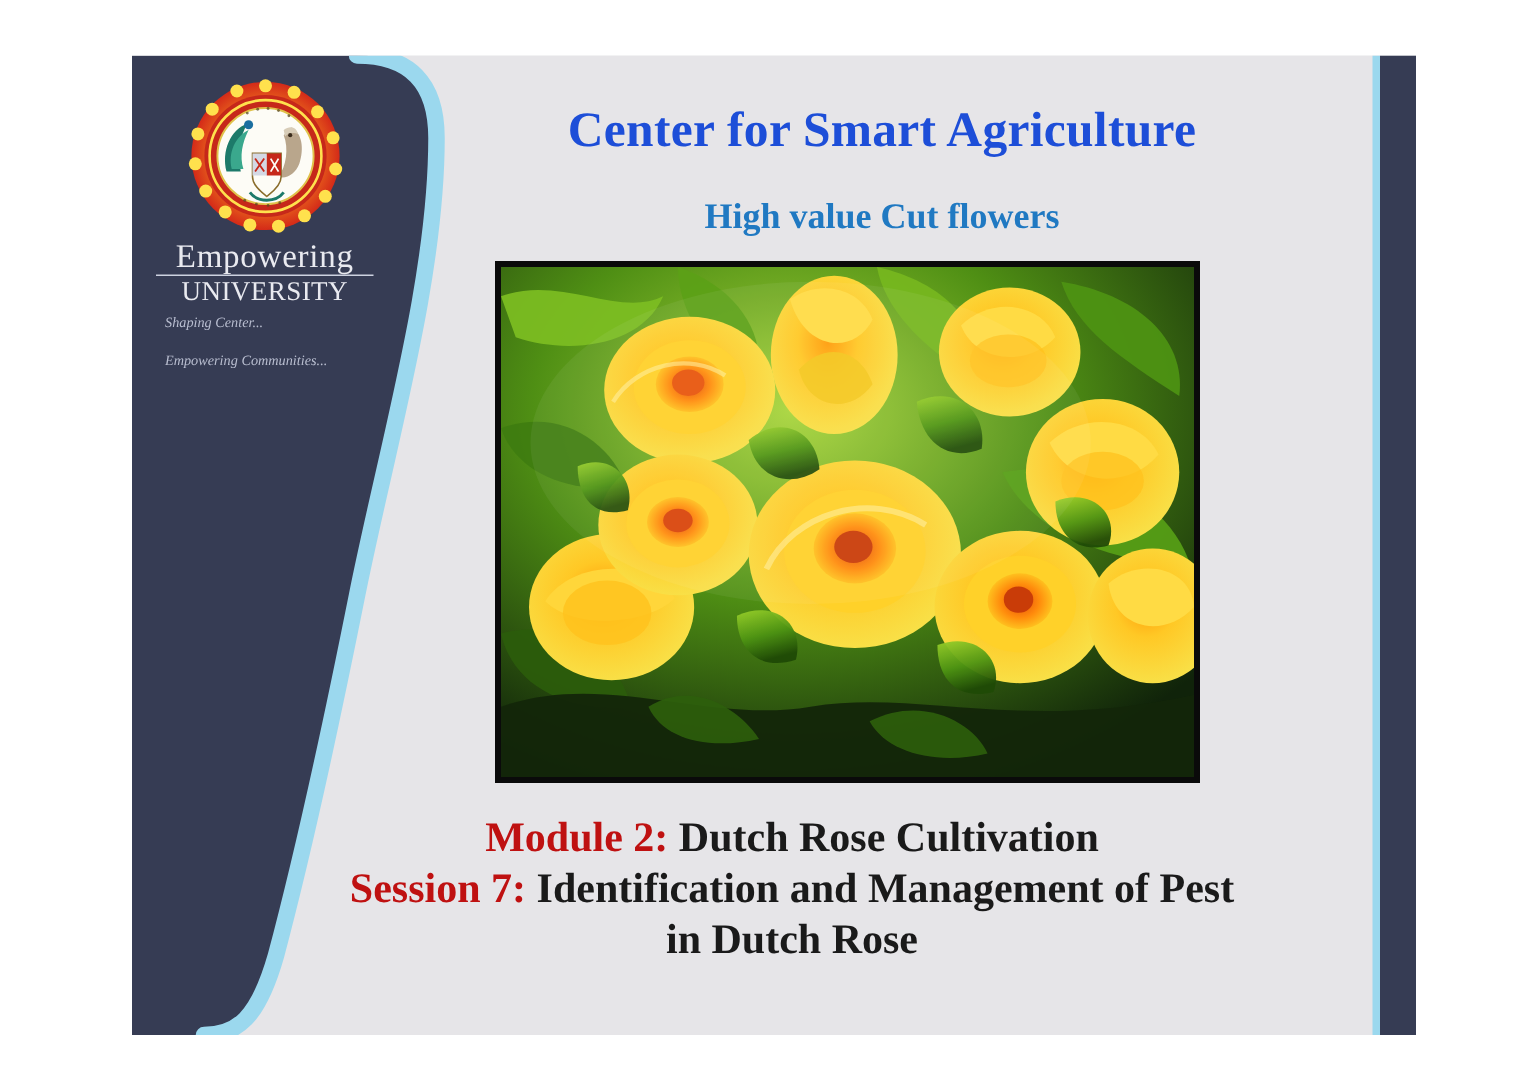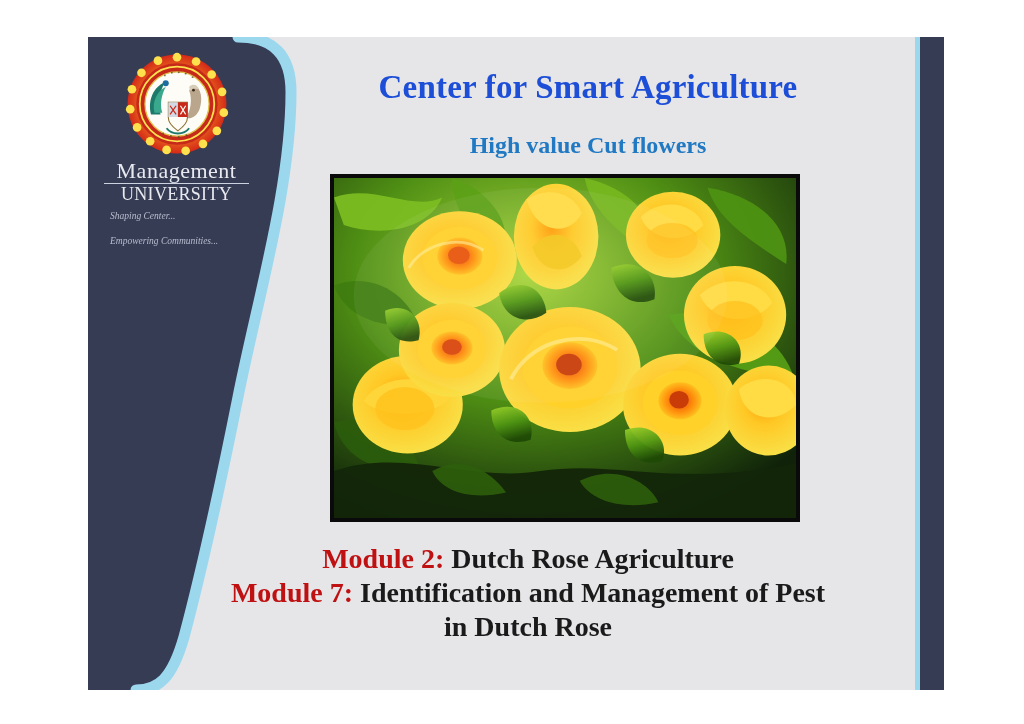--- a/index.html
+++ b/index.html
@@ -242,21 +242,21 @@
         <circle cx="62" cy="23.5" r="1.1"></circle>
           <circle cx="70" cy="25" r="1.1"></circle>
         <circle cx="78" cy="29" r="1.1"></circle>
         <circle cx="44" cy="94" r="1.1"></circle>
           <circle cx="53" cy="97" r="1.1"></circle>
         <circle cx="62" cy="98" r="1.1"></circle>
           <circle cx="71" cy="96" r="1.1"></circle>
       </g>
     </svg>
     <div id="logo-wordmark">
-      <span class="logo-centurion">Management</span>
+      <span class="logo-centurion">Empowering</span>
       <span class="logo-university">UNIVERSITY</span>
       <span class="logo-tagline">Shaping Center...</span>
       <span class="logo-tagline" style="margin-top:12px">Empowering Communities...</span>
     </div>
   </div>
 
   <div id="heading-main">Center for Smart Agriculture</div>
   <div id="heading-sub">High value Cut flowers</div>
 
   <div id="photo-frame">
@@ -373,22 +373,22 @@
         <path d="M376,160 C400,150 420,168 412,190 C390,196 376,182 376,160 Z"></path>
       </g>
 
       <ellipse cx="210" cy="120" rx="190" ry="110" fill="#ffffff" opacity="0.06"></ellipse>
     </svg>
   </div>
 
   <div id="caption">
     <div class="cap-line">
       <span class="cap-accent">Module 2:</span>
-      <span>Dutch Rose Agriculture</span>
+      <span>Dutch Rose Cultivation</span>
     </div>
     <div class="cap-line">
-      <span class="cap-accent">Module 7:</span>
+      <span class="cap-accent">Session 7:</span>
       <span>Identification and Management of Pest</span>
     </div>
     <div class="cap-line">in Dutch Rose</div>
   </div>
 
 </div>
 
 </body></html>

